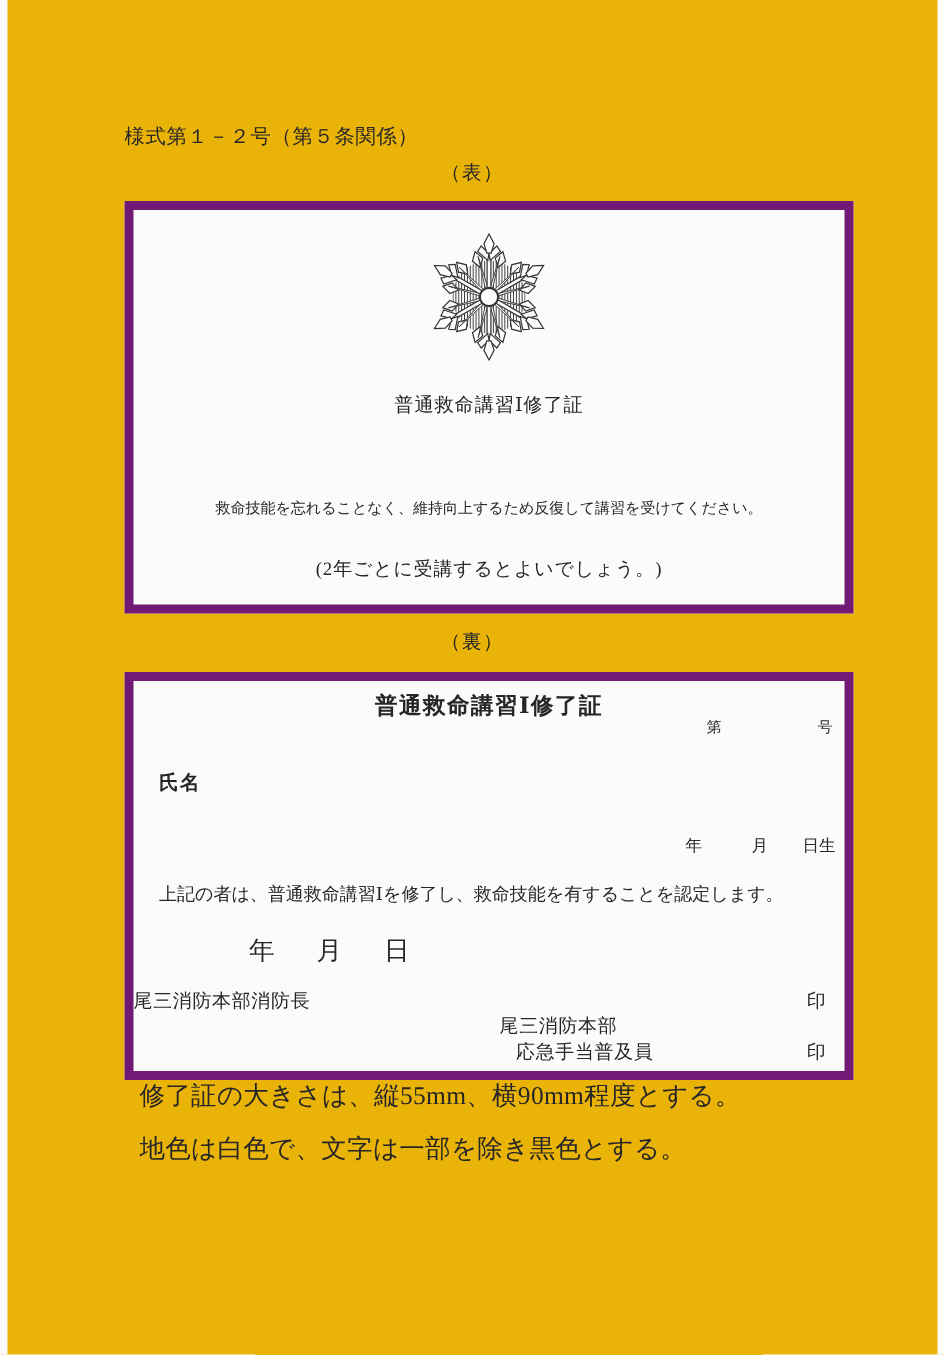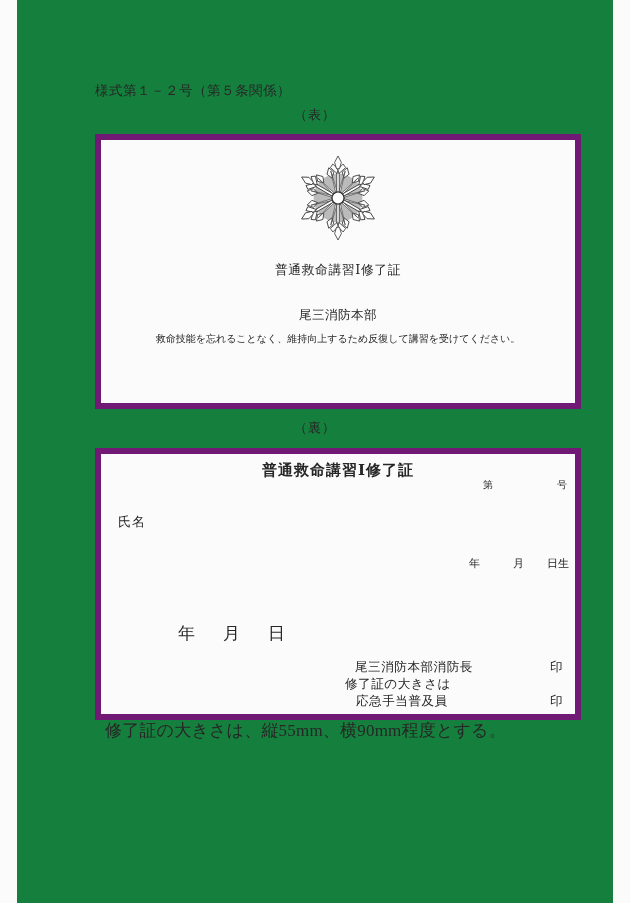--- a/index.html
+++ b/index.html
@@ -1,24 +1,25 @@
 <!DOCTYPE html>
 <html><head>
 <meta charset="utf-8">
 <style>
   html,body{margin:0;padding:0;background:#fbfbfb;}
   .page{
     position:relative;
     width:596px;height:903px;
     margin:0 auto;
-    background:#15803d;
+    background:#eab308;
     color:#262626;
     font-family:"Liberation Serif","DejaVu Serif",serif;
     font-size:12.5px;
     overflow:hidden;
+    padding-left:24px;
   }
   .abs{position:absolute;}
   .centered{left:0;right:0;text-align:center;}
   .form-number{left:78px;top:82px;font-size:13.5px;letter-spacing:0.5px;}
   .side-label{font-size:13px;letter-spacing:1px;}
   .side-label.front{top:106px;}
   .side-label.back{top:419px;}
   .card{
     position:absolute;
     left:78px;width:474px;
@@ -28,30 +29,30 @@
   .card-front{top:134px;height:263px;}
   .card-back{top:448px;height:260px;}
   .emblem{left:50%;top:10px;transform:translateX(-50%);}
   .front-title{top:122px;font-size:12.8px;letter-spacing:0.6px;}
   .front-org{top:167px;font-size:12.6px;letter-spacing:0.4px;}
   .front-message{top:192px;font-size:10px;letter-spacing:0px;white-space:nowrap;}
   .front-note{top:231px;font-size:12.6px;letter-spacing:0.6px;}
   .back-title{top:7px;font-weight:bold;font-size:15px;letter-spacing:1px;}
   .number-row{top:24px;right:8px;font-size:10px;}
   .number-row .gap{display:inline-block;width:64px;}
-  .name-row{left:17px;top:59px;font-size:13px;letter-spacing:1px;}
+  .name-row{left:17px;top:59px;font-size:13px;letter-spacing:1px;font-weight:bold;}
   .birth-row{top:102px;right:6px;font-size:11px;}
   .birth-row .g1{display:inline-block;width:33px;}
   .birth-row .g2{display:inline-block;width:23px;}
   .statement{left:17px;top:134px;font-size:12px;letter-spacing:0px;white-space:nowrap;}
   .date-row{left:77px;top:168px;font-size:17px;}
   .date-row .gap{display:inline-block;width:28px;}
   .sig-block{left:0;right:0;top:205px;}
   .sig-row{position:relative;height:17px;line-height:17px;font-size:12.6px;letter-spacing:0.5px;}
-  .sig-row .chief{margin-left:254px;}
+  .sig-row .chief{}
   .sig-row .instructor-heading{margin-left:244px;}
   .sig-row .instructor{margin-left:255px;margin-top:20px;}
   .seal{position:absolute;right:12px;top:0;}
   .footnotes{left:88px;top:719px;font-size:17px;letter-spacing:0.2px;}
   .footnotes .note-line{margin:0 0 12px 0;}
 </style>
 </head>
 <body>
 
 <div class="page">
@@ -108,50 +109,52 @@
         <use href="#arm" transform="rotate(0 60 60)"></use>
         <use href="#arm" transform="rotate(60 60 60)"></use>
         <use href="#arm" transform="rotate(120 60 60)"></use>
         <use href="#arm" transform="rotate(180 60 60)"></use>
         <use href="#arm" transform="rotate(240 60 60)"></use>
         <use href="#arm" transform="rotate(300 60 60)"></use>
         <circle cx="60" cy="60" r="7.6" fill="#fdfdfd" stroke="#333" stroke-width="1.7"></circle>
       </svg>
     </div>
     <div class="abs centered front-title">普通救命講習Ⅰ修了証</div>
-    <div class="abs centered front-org">尾三消防本部</div>
     <div class="abs centered front-message">救命技能を忘れることなく、維持向上するため反復して講習を受けてください。</div>
+    <div class="abs centered front-note">(2年ごとに受講するとよいでしょう。)</div>
   </div>
 
   <div class="abs centered side-label back">（裏）</div>
 
   <div class="card card-back">
     <div class="abs centered back-title">普通救命講習Ⅰ修了証</div>
     <div class="abs number-row">
       <span>第</span><span class="gap"></span><span>号</span>
     </div>
     <div class="abs name-row">氏名</div>
     <div class="abs birth-row">
       <span>年</span><span class="g1"></span><span>月</span><span class="g2"></span><span>日生</span>
     </div>
+    <div class="abs statement">上記の者は、普通救命講習Ⅰを修了し、救命技能を有することを認定します。</div>
     <div class="abs date-row">
       <span>年</span><span class="gap"></span><span>月</span><span class="gap"></span><span>日</span>
     </div>
     <div class="abs sig-block">
       <div class="sig-row">
         <span class="chief">尾三消防本部消防長</span>
         <span class="seal">印</span>
       </div>
       <div class="sig-row">
-        <span class="instructor-heading">修了証の大きさは</span>
+        <span class="instructor-heading">尾三消防本部</span>
       </div>
       <div class="sig-row">
         <span class="instructor">応急手当普及員</span>
         <span class="seal">印</span>
       </div>
     </div>
   </div>
 
   <div class="abs footnotes">
     <div class="note-line">修了証の大きさは、縦55mm、横90mm程度とする。</div>
+    <div class="note-line">地色は白色で、文字は一部を除き黒色とする。</div>
   </div>
 
 </div>
 
 </body></html>

